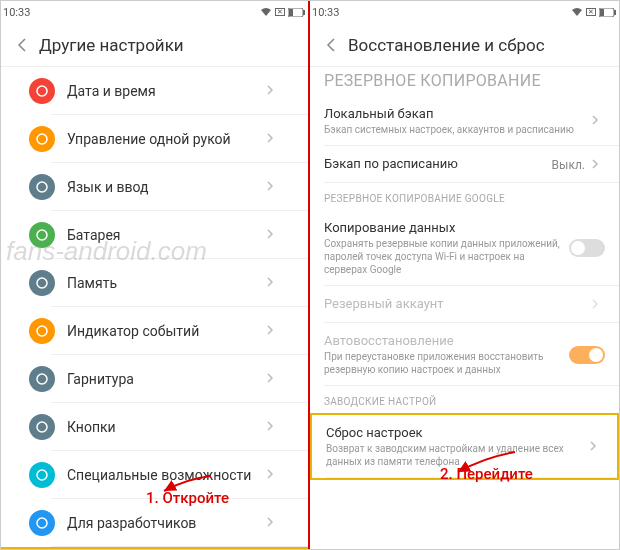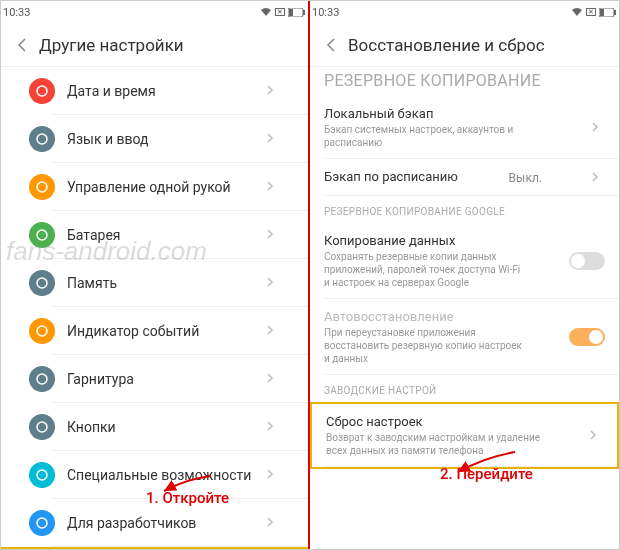--- a/index.html
+++ b/index.html
@@ -16,21 +16,21 @@
     .list { }
     .list-item { display: flex; align-items: center; height: 48px; padding: 0 28px; position: relative; }
     .list-item::after { content: ""; position: absolute; bottom: 0; left: 50px; right: 0; height: 1px; background: #eee; }
     .icon-wrap { width: 26px; height: 26px; border-radius: 50%; display: flex; align-items: center; justify-content: center; margin-right: 12px; flex-shrink: 0; }
     .item-label { font-size: 14px; color: #333; flex: 1; }
     .chev-right { color: #bbb; width: 14px; height: 14px; }
     .highlight-box { border: 2px solid #eab308; }
     
     .section-header { font-size: 10px; color: #aaa; padding: 10px 14px 6px; letter-spacing: 0.3px; }
     .sec-header-top { font-size: 16px; color: #aaa; padding: 4px 14px 6px; letter-spacing: 0.3px; }
-    .item-row { padding: 10px 14px; position: relative; display: flex; align-items: center; gap: 43px; }
+    .item-row { padding: 10px 14px; position: relative; display: flex; align-items: center; }
     .item-row::after { content: ""; position: absolute; bottom: 0; left: 14px; right: 0; height: 1px; background: #eee; }
     .item-col { flex: 1; }
     .item-title { font-size: 13px; color: #333; margin-bottom: 2px; }
     .item-sub { font-size: 10px; color: #999; line-height: 1.3; }
     .item-title.disabled { color: #bbb; }
     .right-val { font-size: 12px; color: #888; margin-right: 6px; }
     .toggle { width: 36px; height: 18px; border-radius: 9px; position: relative; flex-shrink: 0; }
     .toggle.off { background: #ddd; }
     .toggle.on { background: #fdb05c; }
     .toggle::after { content: ""; position: absolute; width: 14px; height: 14px; border-radius: 50%; background: #fff; top: 2px; }
@@ -83,39 +83,39 @@
             </svg>
           </div>
           <span class="item-label">Дата и время</span>
           <span class="chev-right">
             <svg width="8" height="12" viewBox="0 0 8 12">
               <path d="M2 2 L6 6 L2 10" stroke="#bbb" stroke-width="1.5" fill="none"></path>
             </svg>
           </span>
         </div>
         <div class="list-item">
+          <div class="icon-wrap" style="background: rgb(255, 152, 0);">
+            <svg width="14" height="14" viewBox="0 0 14 14">
+              <circle cx="7" cy="7" r="5" fill="none" stroke="#fff" stroke-width="1.5"></circle>
+            </svg>
+          </div>
+          <span class="item-label">Управление одной рукой</span>
+          <span class="chev-right">
+            <svg width="8" height="12" viewBox="0 0 8 12">
+              <path d="M2 2 L6 6 L2 10" stroke="#bbb" stroke-width="1.5" fill="none"></path>
+            </svg>
+          </span>
+        </div>
+        <div class="list-item">
           <div class="icon-wrap" style="background: rgb(96, 125, 139);">
             <svg width="14" height="14" viewBox="0 0 14 14">
               <circle cx="7" cy="7" r="5" fill="none" stroke="#fff" stroke-width="1.5"></circle>
             </svg>
           </div>
           <span class="item-label">Язык и ввод</span>
-          <span class="chev-right">
-            <svg width="8" height="12" viewBox="0 0 8 12">
-              <path d="M2 2 L6 6 L2 10" stroke="#bbb" stroke-width="1.5" fill="none"></path>
-            </svg>
-          </span>
-        </div>
-        <div class="list-item">
-          <div class="icon-wrap" style="background: rgb(255, 152, 0);">
-            <svg width="14" height="14" viewBox="0 0 14 14">
-              <circle cx="7" cy="7" r="5" fill="none" stroke="#fff" stroke-width="1.5"></circle>
-            </svg>
-          </div>
-          <span class="item-label">Управление одной рукой</span>
           <span class="chev-right">
             <svg width="8" height="12" viewBox="0 0 8 12">
               <path d="M2 2 L6 6 L2 10" stroke="#bbb" stroke-width="1.5" fill="none"></path>
             </svg>
           </span>
         </div>
         <div class="list-item">
           <div class="icon-wrap" style="background: rgb(76, 175, 80);">
             <svg width="14" height="14" viewBox="0 0 14 14">
               <circle cx="7" cy="7" r="5" fill="none" stroke="#fff" stroke-width="1.5"></circle>
@@ -279,20 +279,30 @@
     <div class="section-header">РЕЗЕРВНОЕ КОПИРОВАНИЕ GOOGLE</div>
 
     <div class="item-row">
       <div class="item-col">
         <div class="item-title">Копирование данных</div>
         <div class="item-sub">Сохранять резервные копии данных приложений, паролей точек доступа Wi-Fi и настроек на серверах Google</div>
       </div>
       <div class="toggle off"></div>
     </div>
 
+    <div class="item-row">
+      <div class="item-col">
+        <div class="item-title disabled">Резервный аккаунт</div>
+      </div>
+      <span class="chev-right">
+          <svg width="8" height="12" viewBox="0 0 8 12">
+            <path d="M2 2 L6 6 L2 10" stroke="#ddd" stroke-width="1.5" fill="none"></path>
+          </svg>
+        </span>
+    </div>
 
     <div class="item-row">
       <div class="item-col">
         <div class="item-title disabled">Автовосстановление</div>
         <div class="item-sub">При переустановке приложения восстановить резервную копию настроек и данных</div>
       </div>
       <div class="toggle on"></div>
     </div>
 
     <div class="section-header">ЗАВОДСКИЕ НАСТРОЙ</div>

